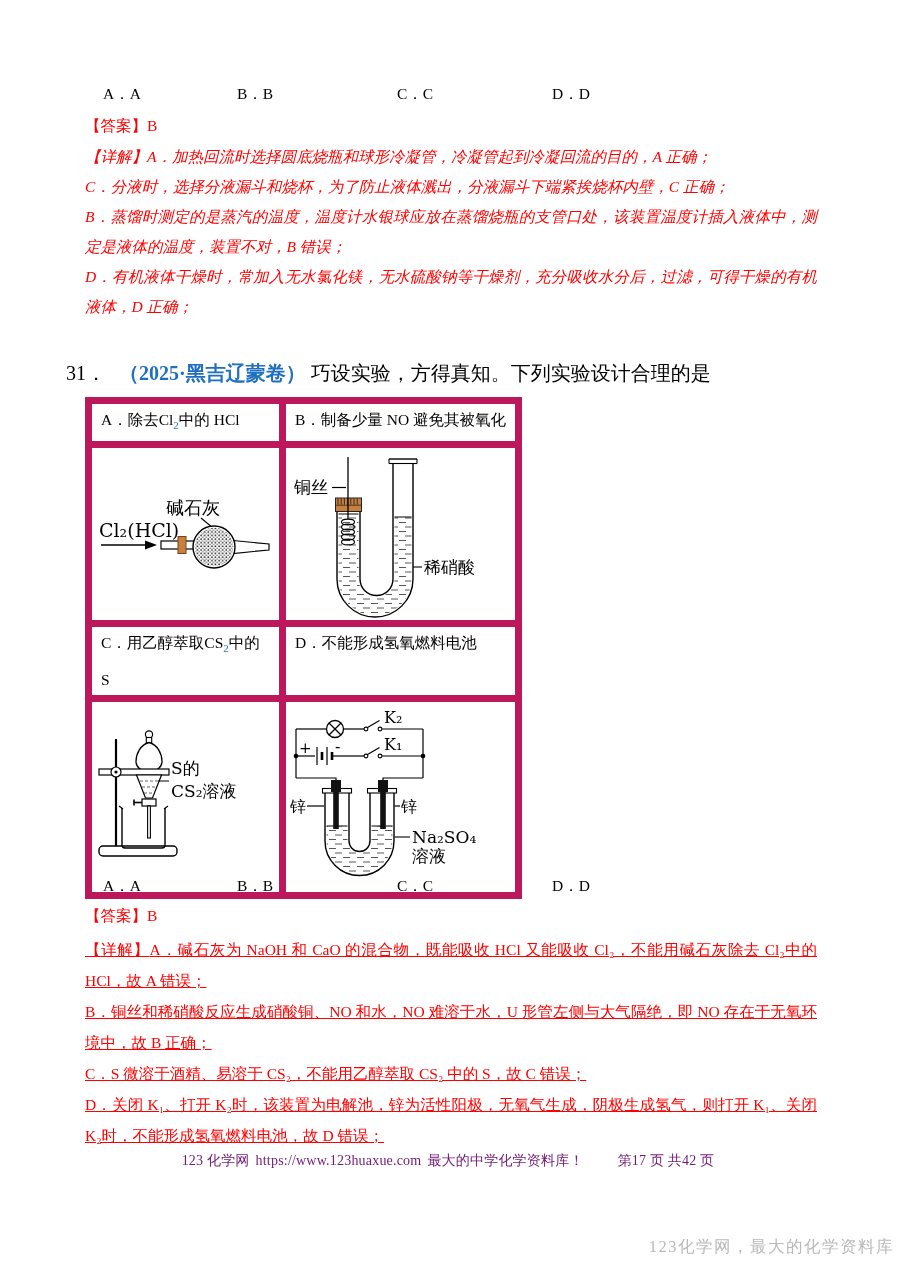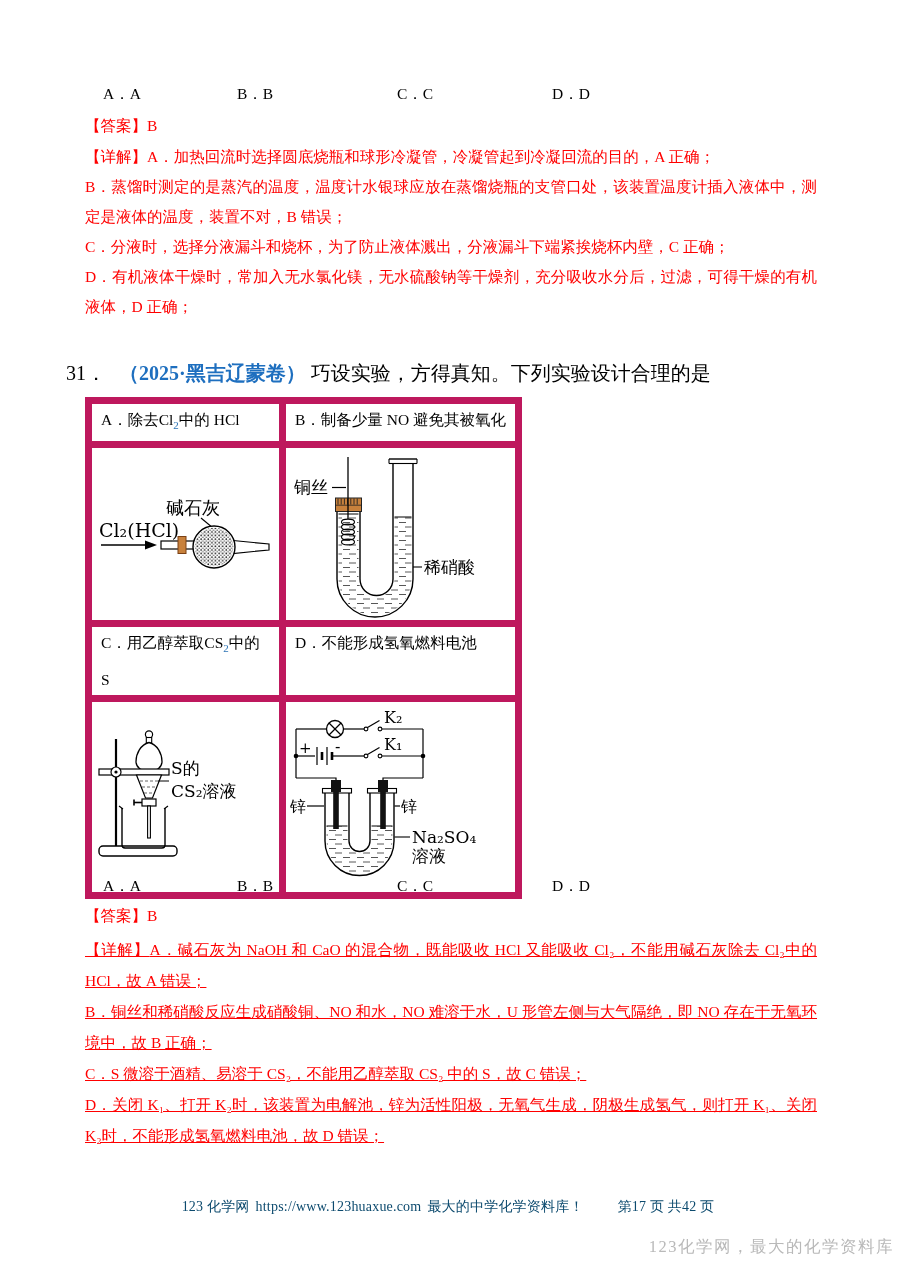--- a/index.html
+++ b/index.html
@@ -8,35 +8,35 @@
   .red{color:#ff0000;}
   .opts{position:absolute;left:0;width:902px;height:22px;font-size:15.5px;}
   .opt{position:absolute;top:0;white-space:nowrap;}
   .o1{left:103px}.o2{left:237px}.o3{left:397px}.o4{left:552px}
   #opts1{top:84px}
   #opts2{top:876px}
   .answer{position:absolute;left:85px;font-size:15.5px;white-space:nowrap;}
   #ans1{top:116px}
   #ans2{top:906px}
   .expl{position:absolute;left:85px;width:732px;font-size:15.5px;text-align:justify;}
-  #expl1{top:142px;line-height:30px;}
+  #expl1{top:142px;line-height:30px;font-style:italic;}
   #expl2{top:934px;line-height:31px;text-decoration:underline;}
   .expl p{margin:0;}
   .qline{position:absolute;left:66px;top:360px;font-size:20px;white-space:nowrap;}
   .qnum{margin-right:13px;}
   .qsource{color:#1e6fbf;font-weight:bold;margin-right:5px;}
   .qtable{position:absolute;left:85px;top:397px;border-collapse:collapse;table-layout:fixed;}
   .qtable td{border:7px solid #be185d;padding:0;vertical-align:top;overflow:hidden;}
   .cell-label{display:flex;align-items:center;height:100%;padding:0 9px;
               font-size:15.5px;line-height:31px;}
   sub.bluesub{color:#2e74b5;font-size:11px;}
   .diagram svg{display:block;}
   svg text{font-family:"DejaVu Serif","Liberation Serif",serif;fill:#000;}
-  .footer{position:absolute;top:1198px;left:0;width:902px;text-align:center;
-          font-size:14px;color:#0c4a6e;letter-spacing:0.2px;white-space:nowrap;}
+  .footer{position:absolute;top:1152px;left:0;width:902px;text-align:center;
+          font-size:14px;color:#701a75;letter-spacing:0.2px;white-space:nowrap;}
   .footer .gap{margin-left:28px;}
   .footer span{margin-right:6px;}
   .watermark{position:absolute;top:1236px;right:8px;font-size:16.5px;
              color:#b9b9b9;letter-spacing:1.5px;white-space:nowrap;}
 </style>
 </head>
 <body>
 
 <div class="page">
 
@@ -46,22 +46,22 @@
     <span class="opt o3">C．C</span>
     <span class="opt o4">D．D</span>
   </div>
 
   <div class="answer red" id="ans1">
     <span>【答案】</span><span>B</span>
   </div>
 
   <div class="expl red" id="expl1">
     <p><span>【详解】</span><span>A．加热回流时选择圆底烧瓶和球形冷凝管，冷凝管起到冷凝回流的目的，A 正确；</span></p>
+    <p>C．分液时，选择分液漏斗和烧杯，为了防止液体溅出，分液漏斗下端紧挨烧杯内壁，C 正确；</p>
     <p>B．蒸馏时测定的是蒸汽的温度，温度计水银球应放在蒸馏烧瓶的支管口处，该装置温度计插入液体中，测定是液体的温度，装置不对，B 错误；</p>
-    <p>C．分液时，选择分液漏斗和烧杯，为了防止液体溅出，分液漏斗下端紧挨烧杯内壁，C 正确；</p>
     <p>D．有机液体干燥时，常加入无水氯化镁，无水硫酸钠等干燥剂，充分吸收水分后，过滤，可得干燥的有机液体，D 正确；</p>
   </div>
 
   <div class="qline">
     <span class="qnum">31．</span><span class="qsource">（2025·黑吉辽蒙卷）</span><span>巧设实验，方得真知。下列实验设计合理的是</span>
   </div>
 
   <table class="qtable">
     <colgroup>
         <col style="width:188px">

